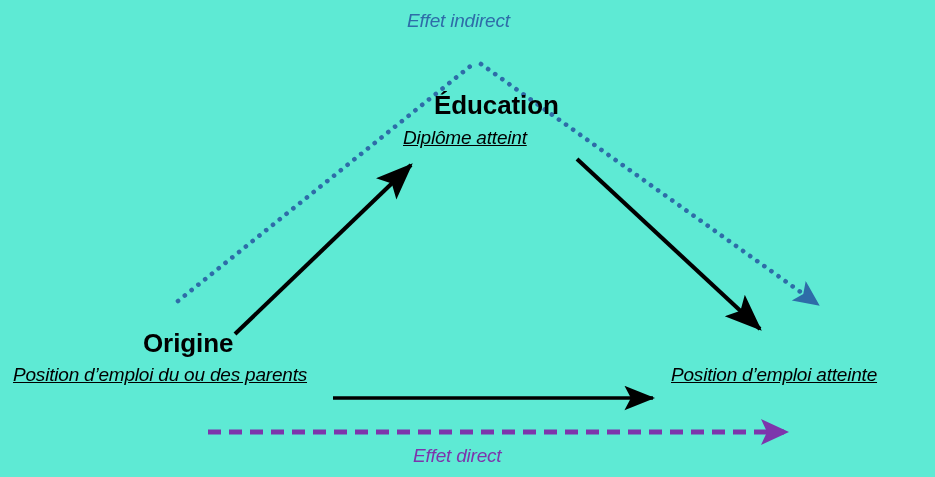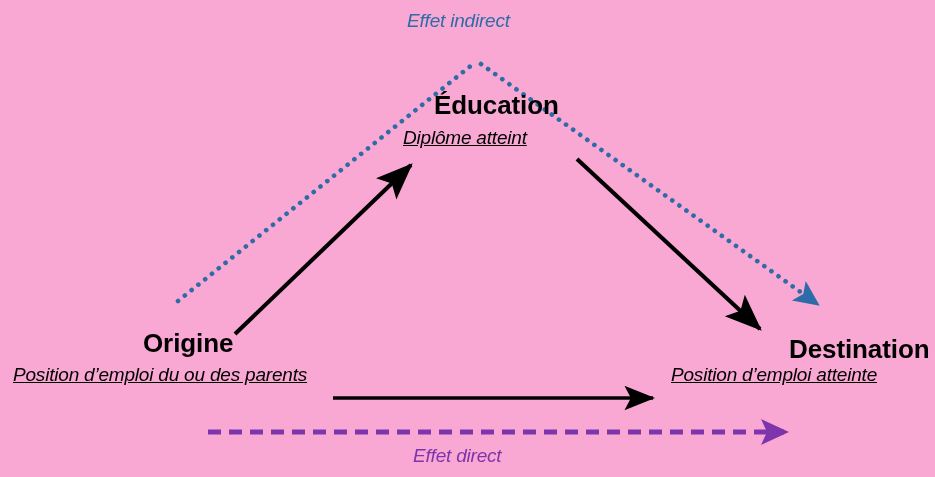--- a/index.html
+++ b/index.html
@@ -8,21 +8,21 @@
     padding: 0;
     background: #ffffff;
   }
   body {
     font-family: "Liberation Sans", sans-serif;
   }
   #diagram-canvas {
     position: relative;
     width: 935px;
     height: 477px;
-    background: #f9a8d4;
+    background: #5eead4;
     overflow: hidden;
   }
   #diagram-svg {
     position: absolute;
     left: 0;
     top: 0;
     width: 935px;
     height: 477px;
   }
   .node-label {
@@ -117,18 +117,17 @@
   </svg>
 
   <div class="effect-label" id="label-effet-indirect">Effet indirect</div>
 
   <div class="node-label node-title" id="label-education-title">Éducation</div>
   <div class="node-label node-subtitle" id="label-education-subtitle">Diplôme atteint</div>
 
   <div class="node-label node-title" id="label-origine-title">Origine</div>
   <div class="node-label node-subtitle" id="label-origine-subtitle">Position d’emploi du ou des parents</div>
 
-  <div class="node-label node-title" id="label-destination-title">Destination</div>
   <div class="node-label node-subtitle" id="label-destination-subtitle">Position d’emploi atteinte</div>
 
   <div class="effect-label" id="label-effet-direct">Effet direct</div>
 
 </div>
 
 </body></html>

